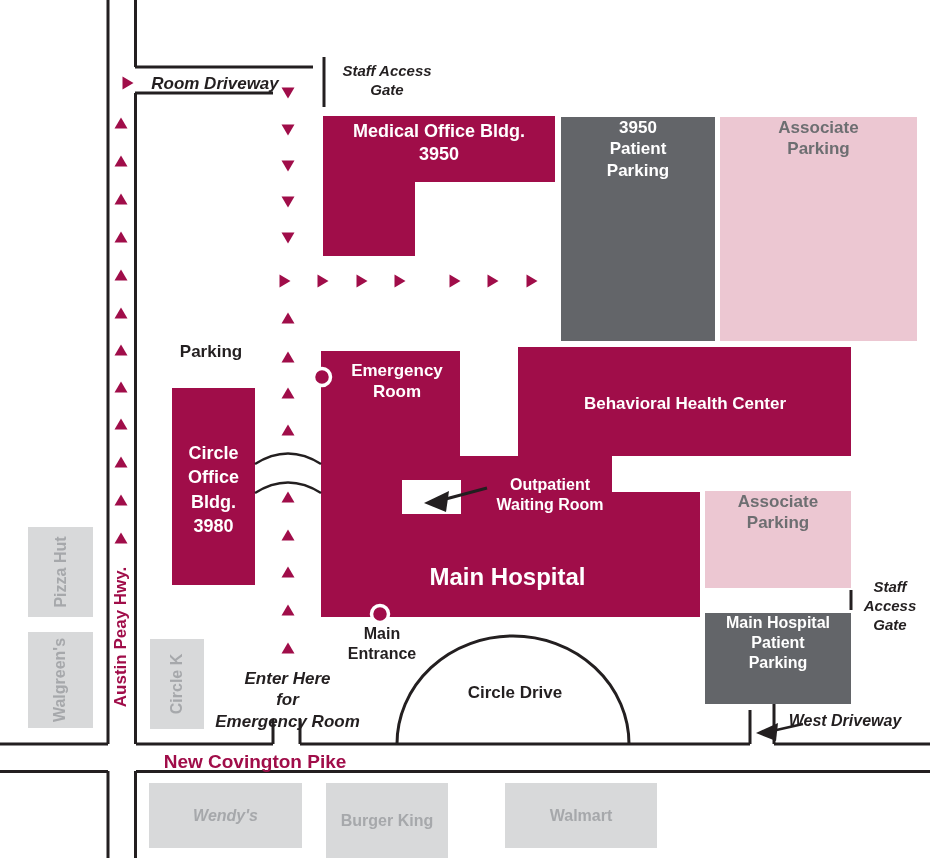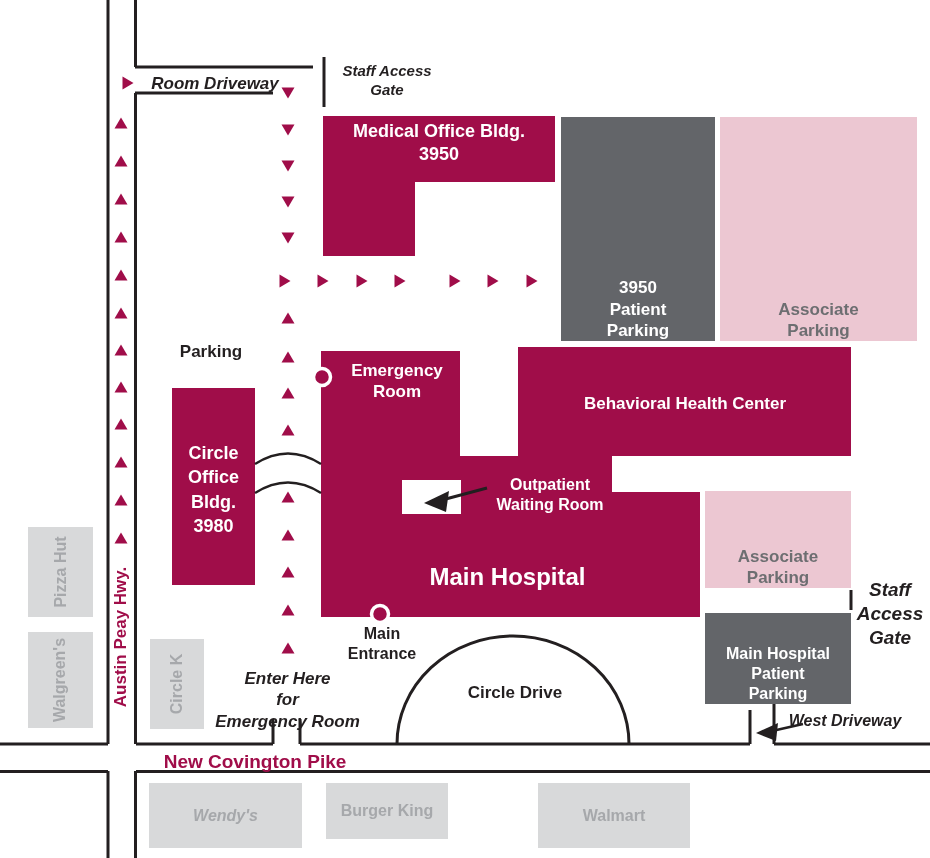--- a/index.html
+++ b/index.html
@@ -13,21 +13,21 @@
   }
   #linework { position:absolute; left:0; top:0; z-index:1; }
   .box { position:absolute; display:flex; align-items:center; justify-content:center; z-index:1; }
   .retail { background:#D8D9DA; color:#A6A8AB; font-weight:700; font-size:16px; }
   .vtext span { transform: rotate(-90deg); white-space:nowrap; display:block; }
   .lbl { position:absolute; z-index:2; font-weight:700; text-align:center; color:#231F20; line-height:1.2; }
   .italic { font-style: italic; }
   .white { color:#ffffff; }
   .maroon-text { color:#A00D49; }
   .gray-text { color:#6D6E71; }
-  .flexcol { display:flex; flex-direction:column; align-items:center; justify-content:flex-end; z-index:2; position:absolute; font-weight:700; text-align:center; line-height:1.25; }
+  .flexcol { display:flex; flex-direction:column; align-items:center; justify-content:flex-start; z-index:2; position:absolute; font-weight:700; text-align:center; line-height:1.25; }
   .nowrap { white-space:nowrap; }
 </style>
 </head>
 <body>
 
 <div id="stage">
 
   <svg id="linework" width="930" height="858" viewBox="0 0 930 858" xmlns="http://www.w3.org/2000/svg">
 
     <path d="M323 116 H555 V182 H415 V256 H323 Z" fill="#A00D49"></path>
@@ -119,35 +119,35 @@
   </div>
   <div class="box retail vtext" style="left:28px; top:632px; width:65px; height:96px;">
     <span>Walgreen's</span>
   </div>
   <div class="box retail vtext" style="left:150px; top:639px; width:54px; height:90px;">
     <span>Circle K</span>
   </div>
   <div class="box retail" style="left:149px; top:783px; width:153px; height:65px;font-style:italic;">
     <span>Wendy's</span>
   </div>
-  <div class="box retail" style="left:326px; top:783px; width:122px; height:56px;">
+  <div class="box retail" style="left:326px; top:783px; width:122px; height:75px;">
     <span>Burger King</span>
   </div>
-  <div class="box retail" style="left:505px; top:783px; width:152px; height:65px;margin-left:33px;">
+  <div class="box retail" style="left:505px; top:783px; width:152px; height:65px;">
     <span>Walmart</span>
   </div>
 
   <div class="lbl italic" style="left:150px; top:74px; width:130px; font-size:17px;">Room Driveway</div>
 
   <div class="flexcol italic" style="left:329px; top:62px; width:116px; font-size:15px; color:#231F20;">
     <span>Staff Access</span>
     <span>Gate</span>
   </div>
 
-  <div class="flexcol italic" style="left:853px; top:578px; width:74px; font-size:19px; color:#231F20;">
+  <div class="flexcol italic" style="left:853px; top:578px; width:74px; font-size:15px; color:#231F20;">
     <span>Staff</span>
     <span>Access</span>
     <span>Gate</span>
   </div>
 
   <div class="lbl maroon-text nowrap" style="left:121px; top:637px; transform:translate(-50%,-50%) rotate(-90deg); font-size:17px;">Austin Peay Hwy.</div>
 
   <div class="lbl maroon-text" style="left:160px; top:751px; width:190px; font-size:19px;">New Covington Pike</div>
 
   <div class="lbl italic" style="left:780px; top:711px; width:130px; font-size:16px;">West Driveway</div>

